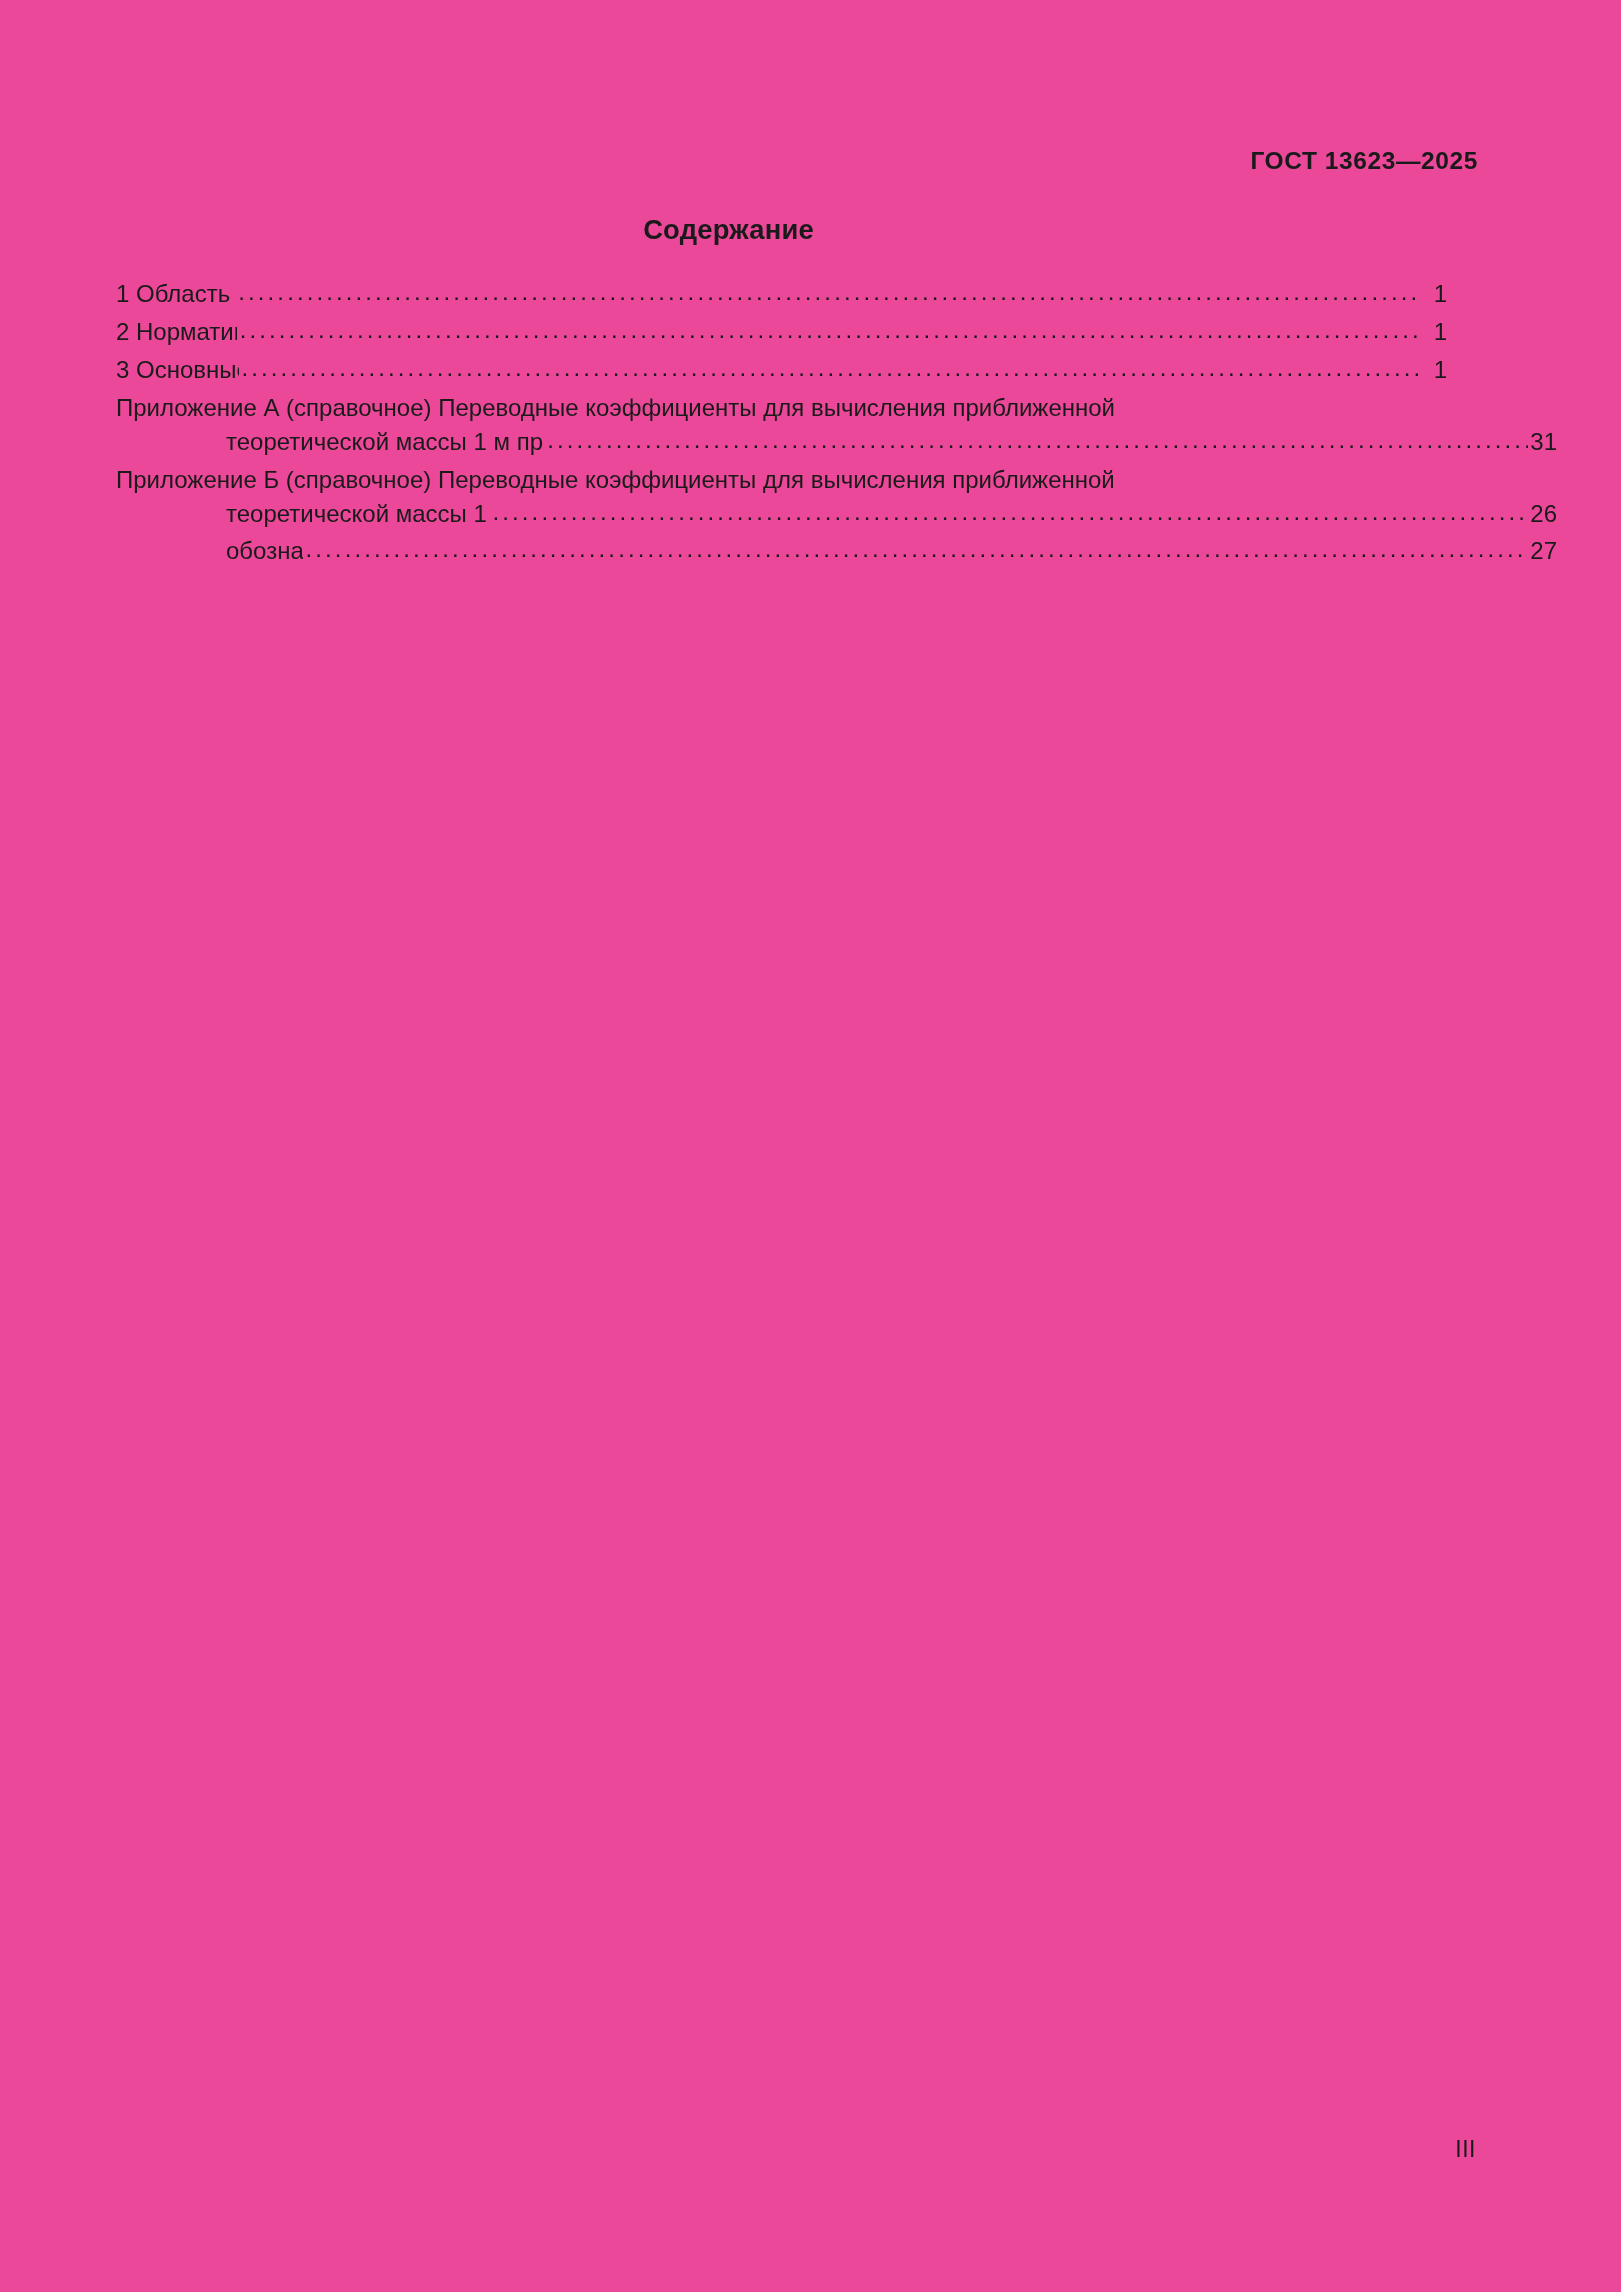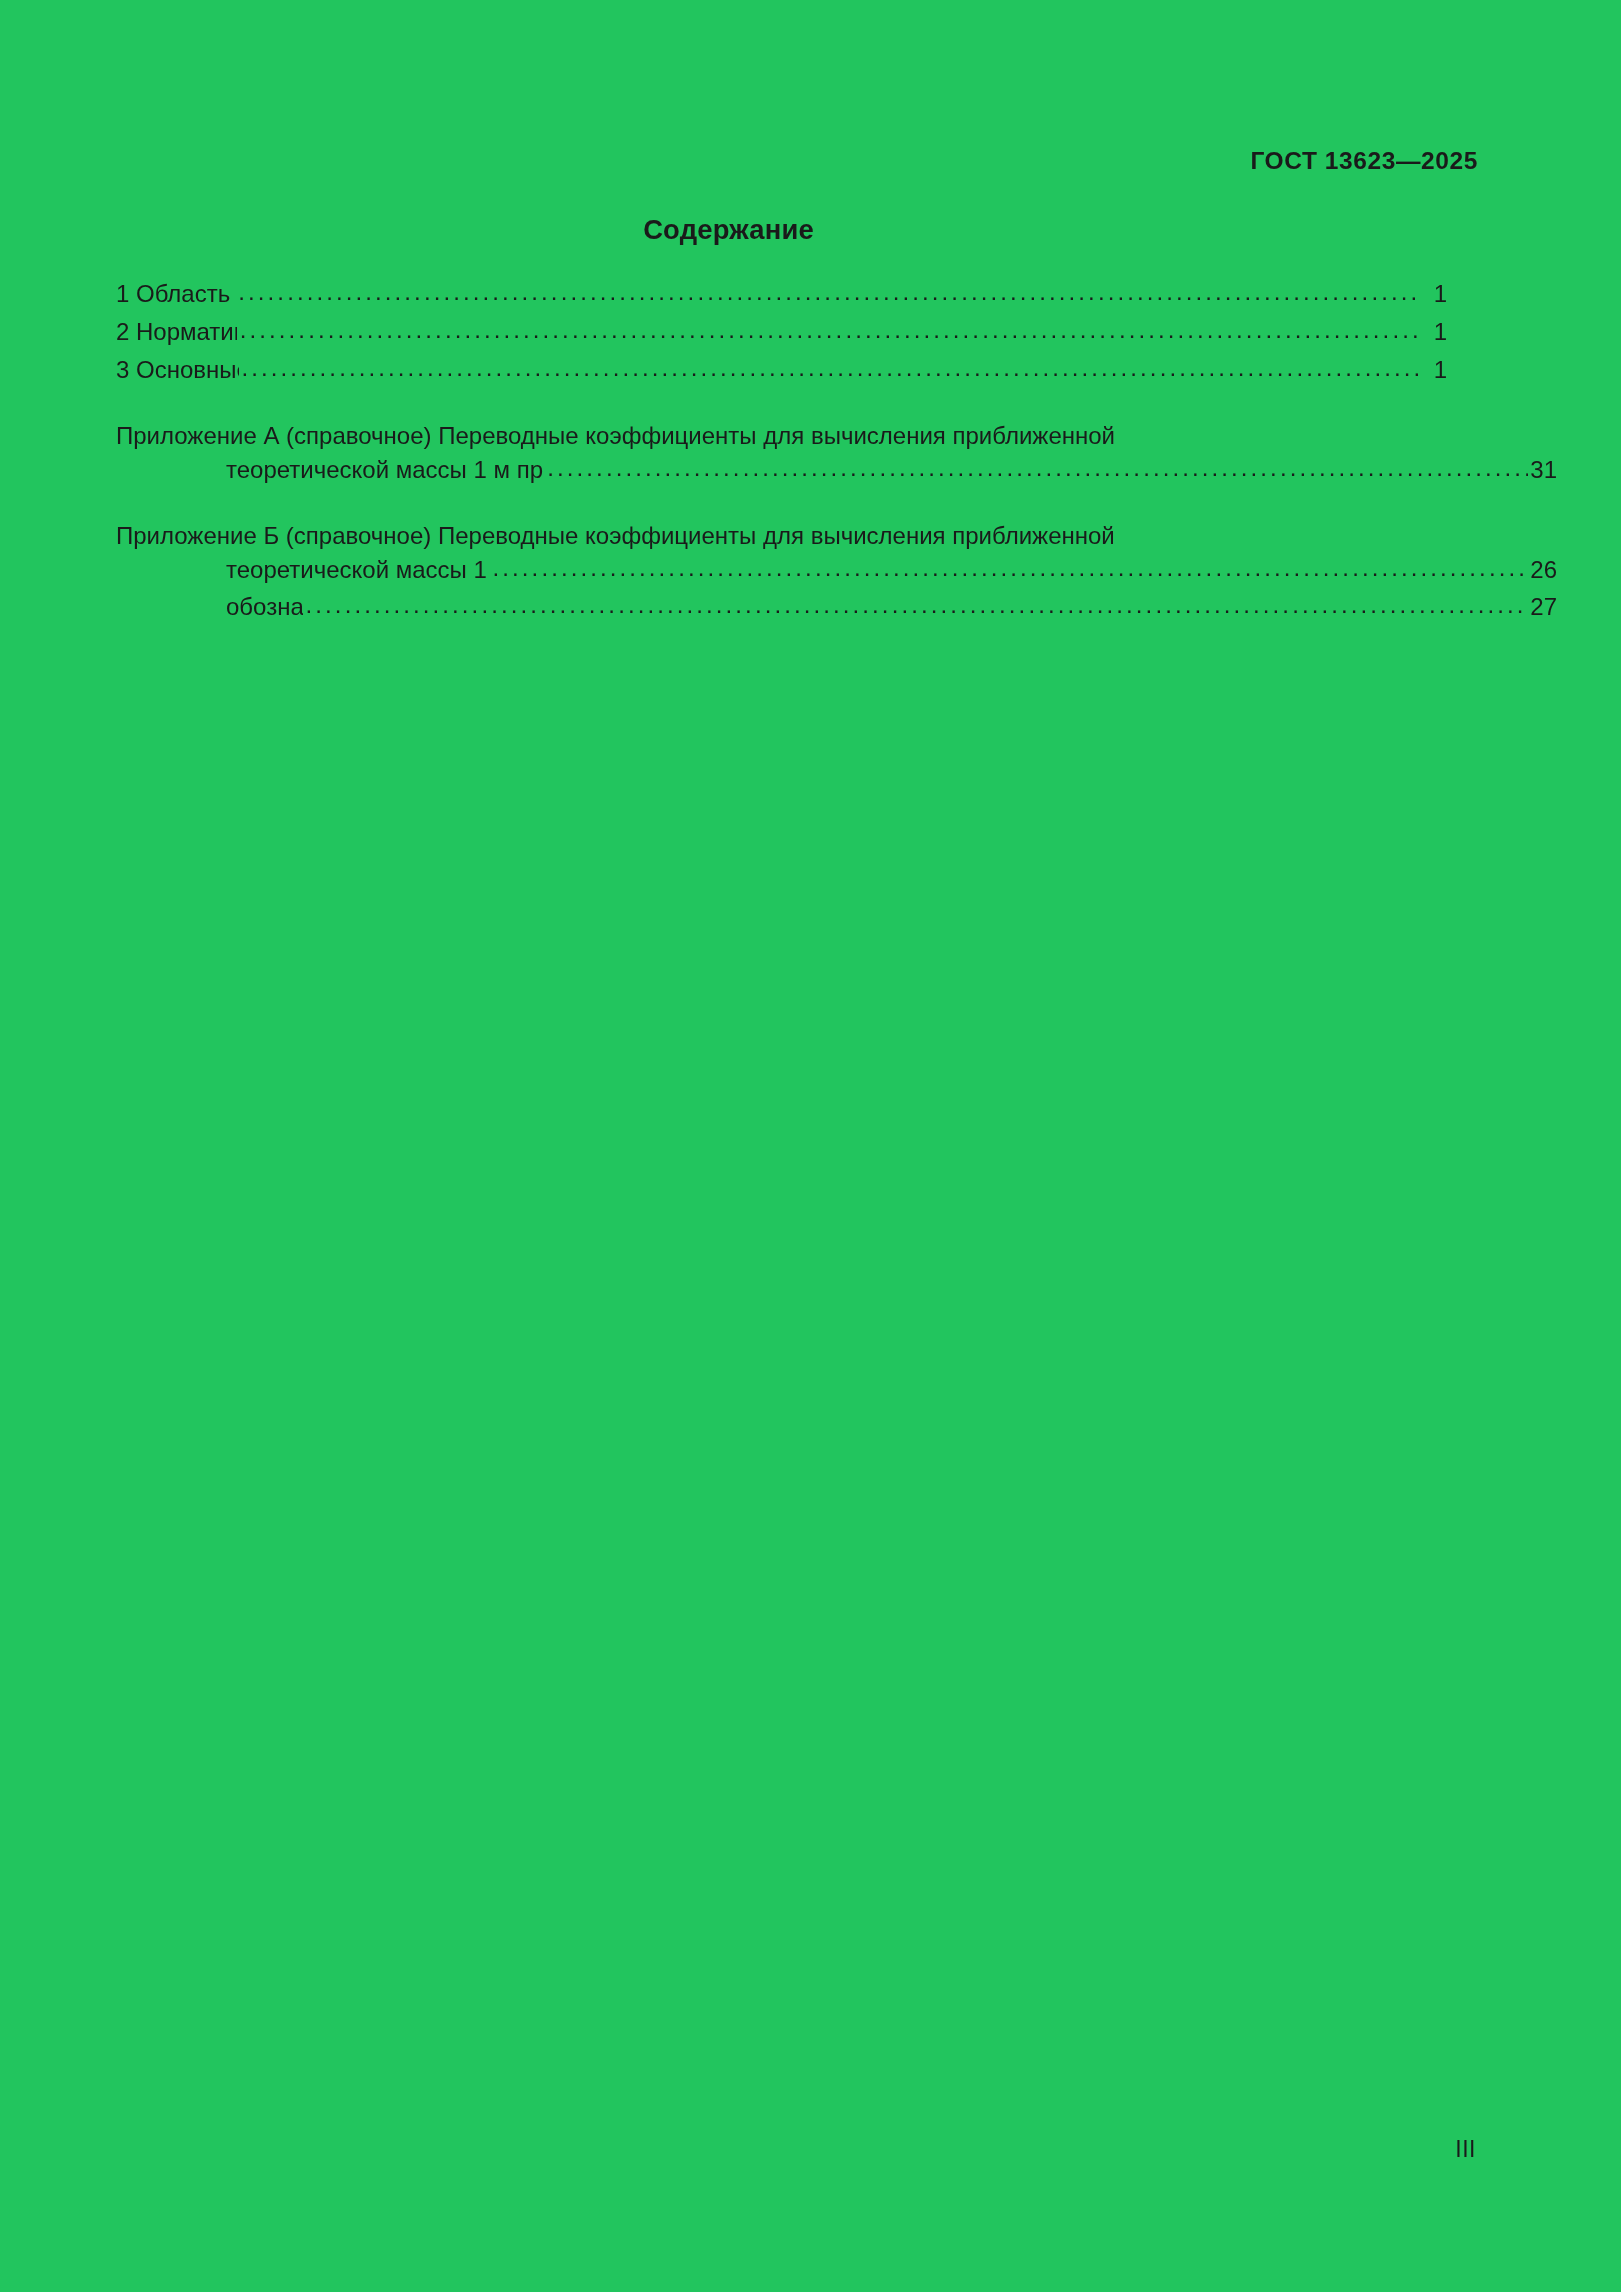--- a/index.html
+++ b/index.html
@@ -4,21 +4,21 @@
 <style>
   html, body {
     margin: 0;
     padding: 0;
     background: #ffffff;
   }
   .page {
     position: relative;
     width: 1621px;
     height: 2293px;
-    background: #22c55e;
+    background: #ec4899;
     font-family: "Liberation Sans", sans-serif;
     color: #1a1a1a;
     overflow: hidden;
   }
   .doc-header {
     position: absolute;
     top: 147px;
     right: 143px;
     font-size: 24.5px;
     font-weight: bold;
@@ -70,21 +70,20 @@
   .toc-line .pg {
     flex: 0 0 auto;
     text-align: right;
     min-width: 25.5px;
   }
   .toc-line.cont {
     padding-left: 110px;
   }
   .toc-line.nolead .txt {
     white-space: nowrap;
-    margin-top: 28px;
   }
   .entry-multiline .toc-line:first-child {
     margin-bottom: 0px;
   }
   .footer-page {
     position: absolute;
     bottom: 130px;
     right: 145px;
     font-size: 23px;
     letter-spacing: 0.5px;

